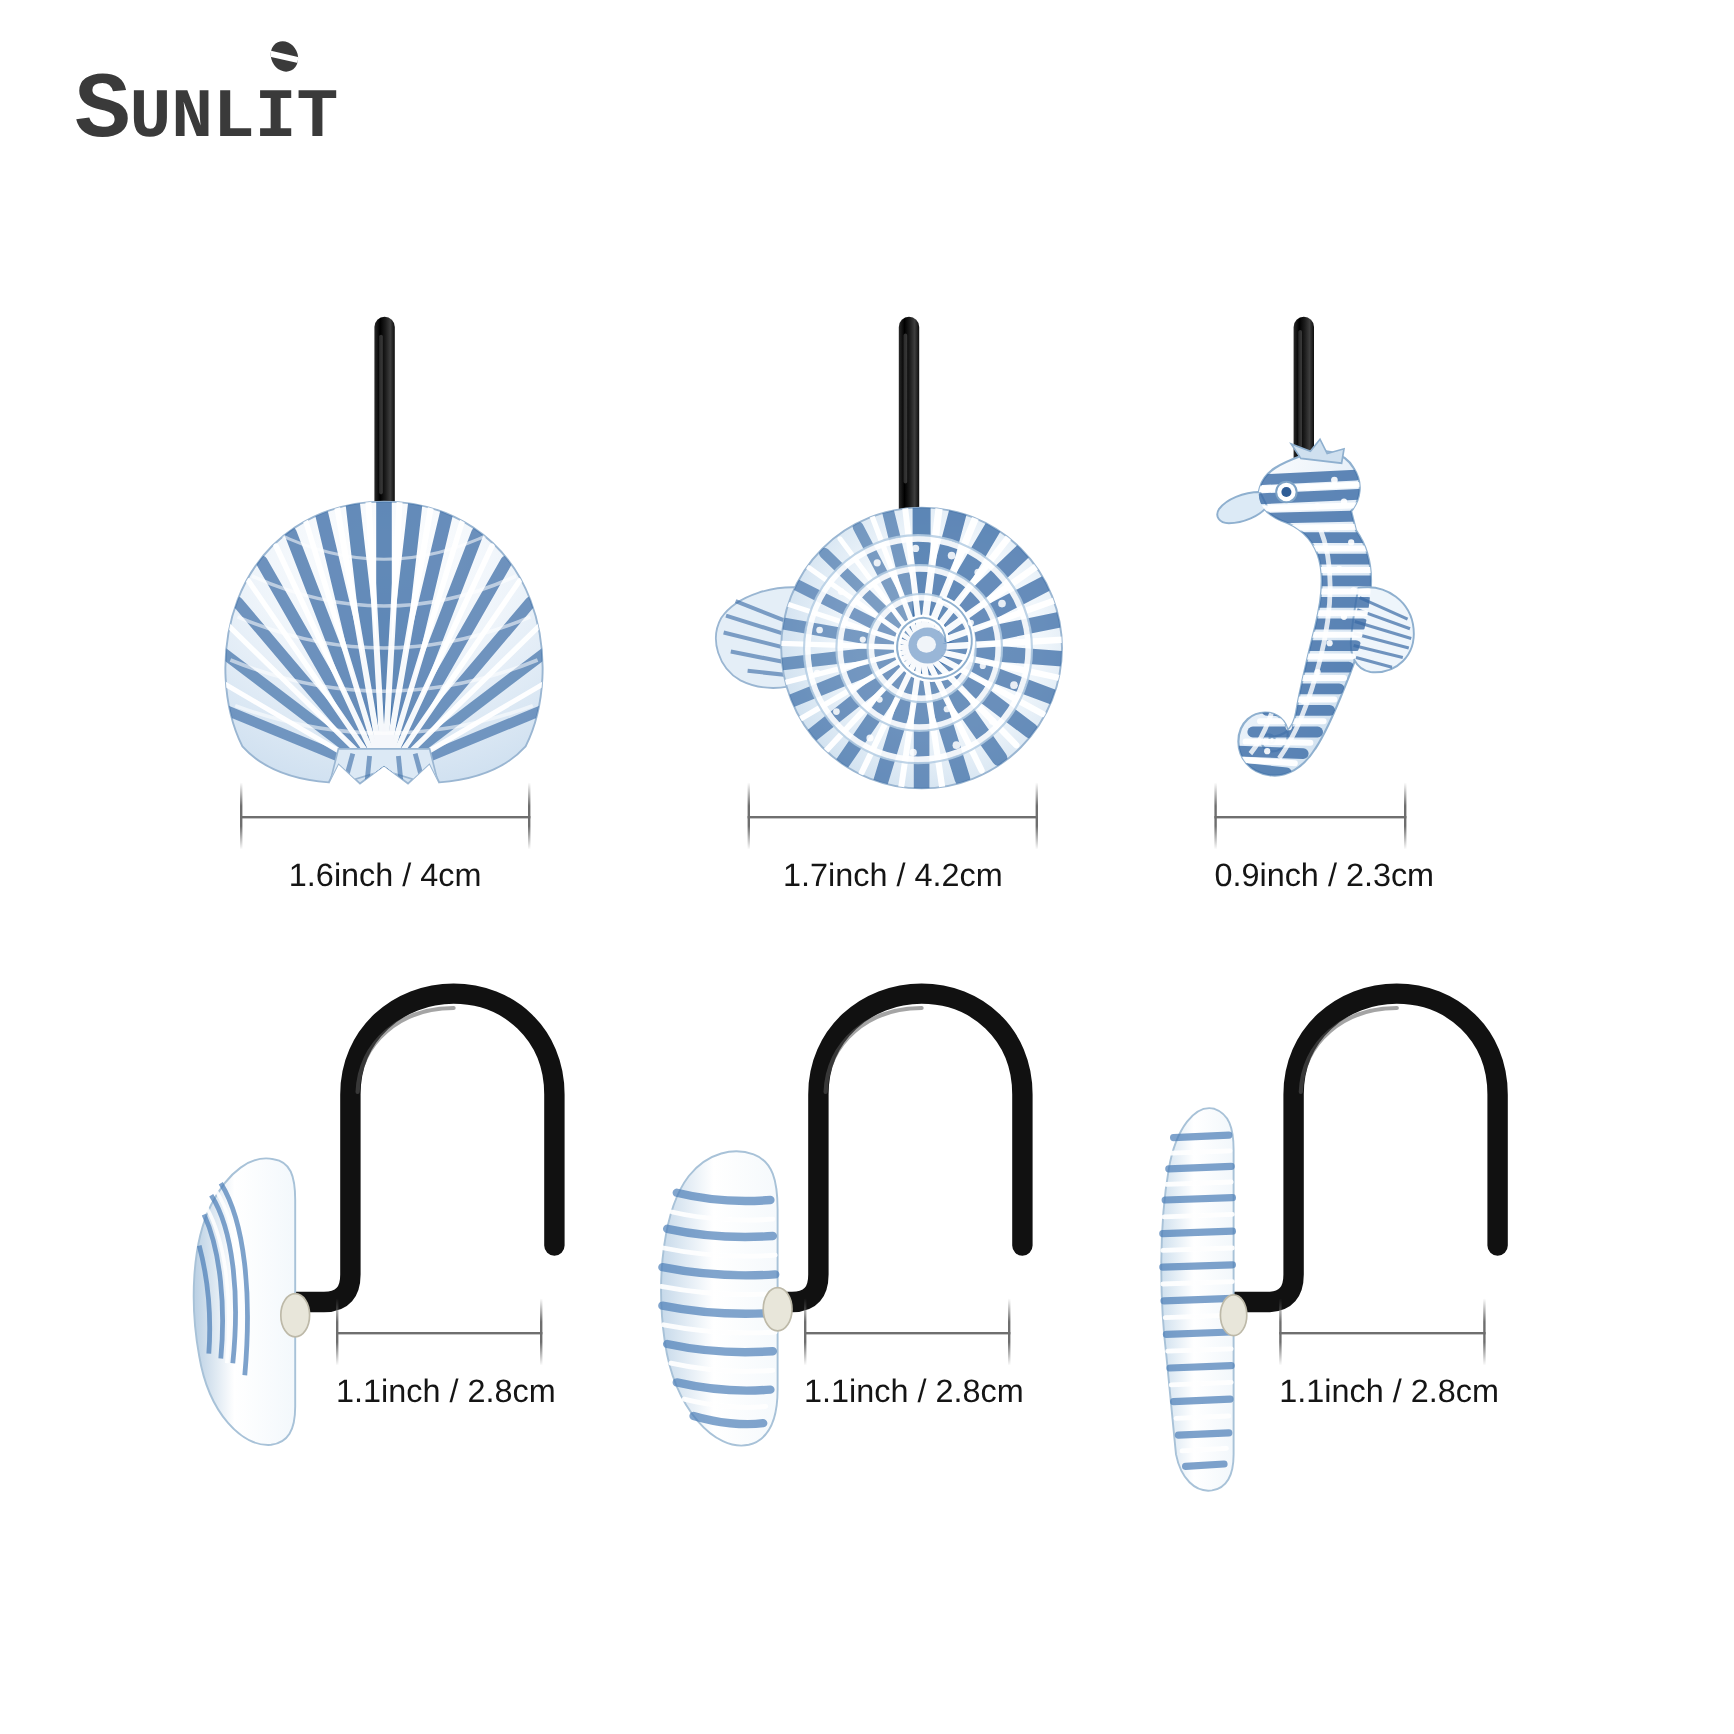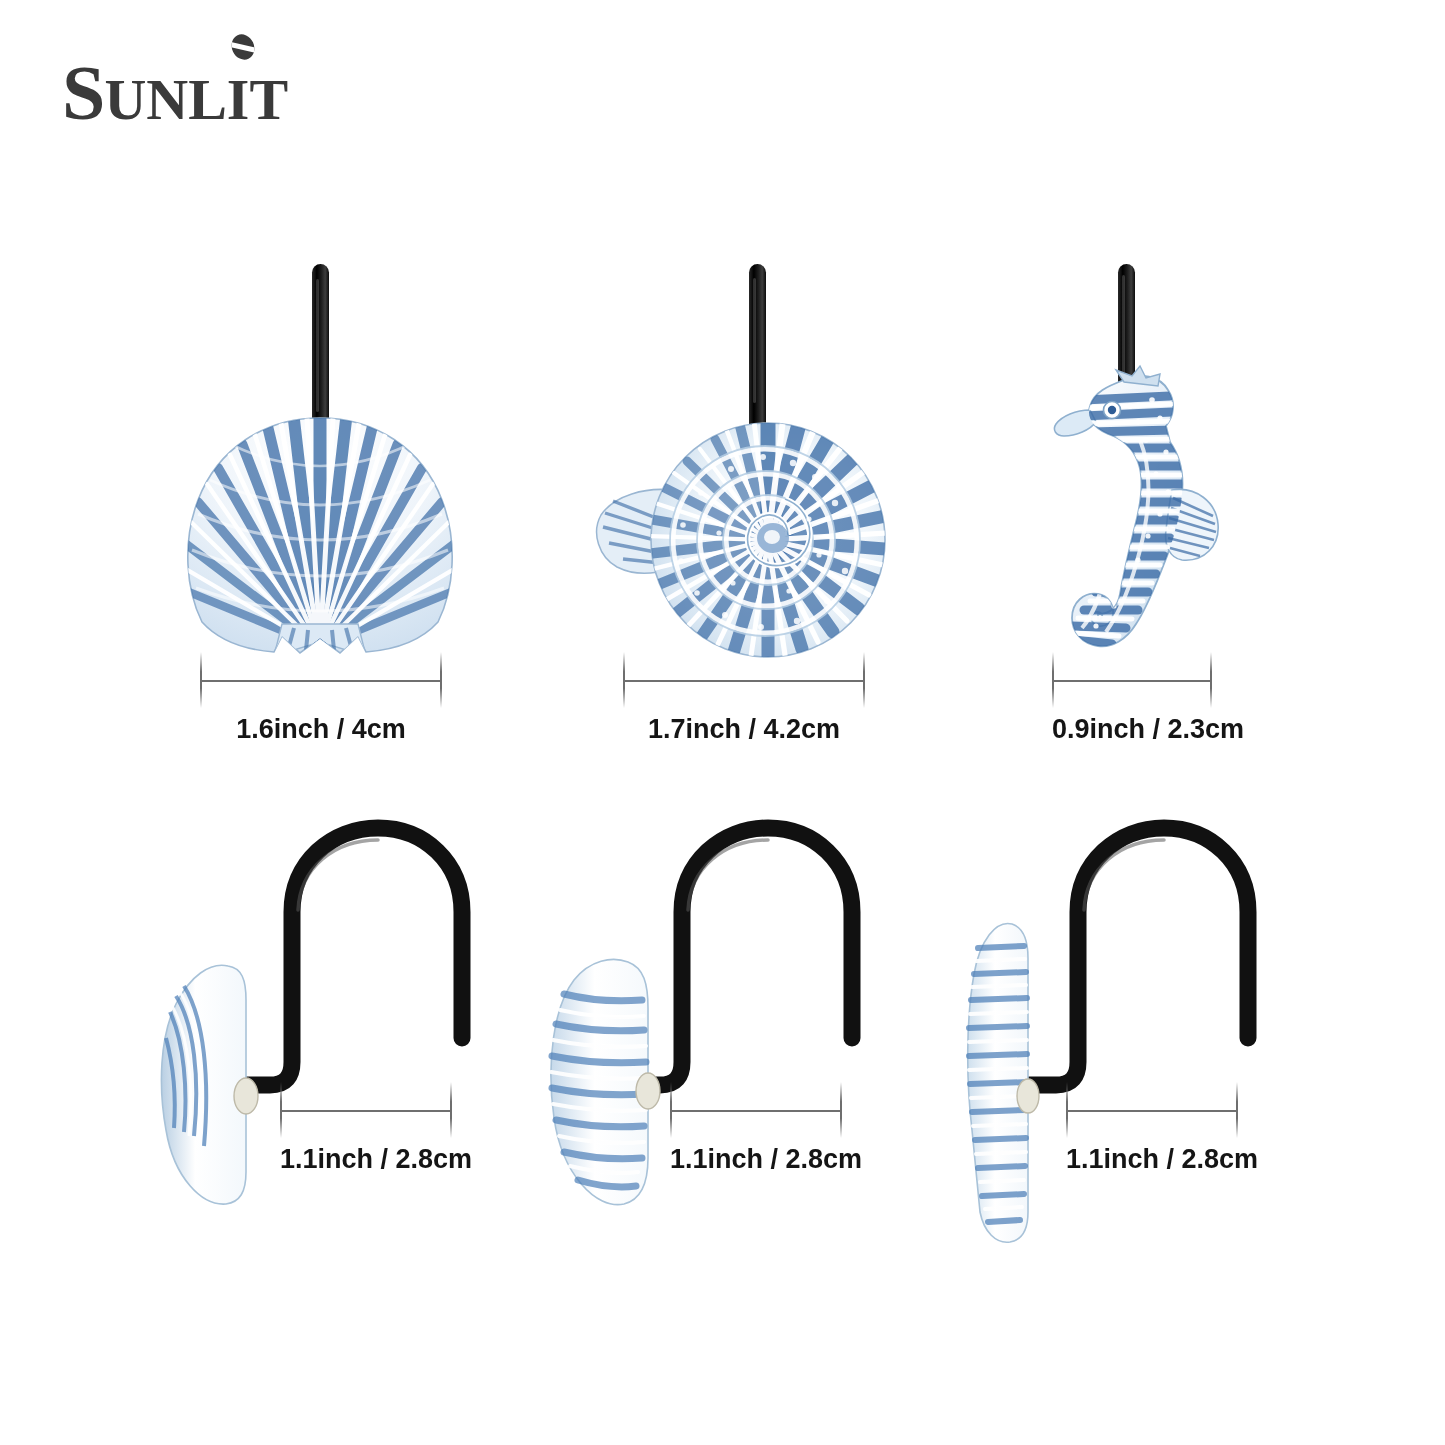--- a/index.html
+++ b/index.html
@@ -11,21 +11,21 @@
     overflow:hidden;
   }
 
   
   #brand-logo{
     position:absolute;left:62px;top:52px;
     display:flex;align-items:flex-end;
     height:80px;
   }
   #brand-logo .logo-text{
-    font-family:Liberation Serif, serif;
+    font-family:Liberation Mono, monospace;
     font-weight:bold;
     color:#3a3a3a;
     letter-spacing:-1px;
     line-height:1;
     position:relative;
   }
   .logo-s{font-size:78px;}
   .logo-rest{font-size:58px;letter-spacing:0px;}
   .logo-dot{
     position:absolute;
@@ -36,21 +36,21 @@
     right:34px;top:-20px;
     overflow:hidden;
   }
   .logo-dot::after{
     content:"";position:absolute;
     width:30px;height:5px;background:#ffffff;
     left:-4px;top:11px;transform:rotate(38deg);
   }
 
   
-  .row{position:absolute;left:0;width:1445px;font-weight:bold;}
+  .row{position:absolute;left:0;width:1445px;}
   #row-front{top:250px;height:520px;}
   #row-side{top:800px;height:470px;}
 
   .cell{position:absolute;top:0;height:100%;}
 
   
   .dim{position:absolute;}
   .dim-line{
     position:absolute;top:0;left:0;height:2px;
     background:#6f6f6f;width:100%;
@@ -330,21 +330,21 @@
     </div>
 
     <div class="dim" style="left:50px;top:430px;width:242px;">
       <div class="dim-line"></div>
       <div class="dim-cap left"></div>
       <div class="dim-cap right"></div>
       <div class="dim-label">1.7inch / 4.2cm</div>
     </div>
   </div>
 
-  <div class="cell" style="left:1000px;width:300px;">
+  <div class="cell" style="left:960px;width:300px;">
 
     <div class="stem" style="left:118px;top:14px;height:140px;"></div>
 
     <div class="ornament" style="left:20px;top:120px;width:230px;height:310px;">
       <svg viewBox="0 0 230 310" width="230" height="310">
         <defs>
           <linearGradient id="shBody" x1="0%" y1="0%" x2="100%" y2="100%">
             <stop offset="0%" stop-color="#ffffff"></stop>
             <stop offset="50%" stop-color="#e6eff8"></stop>
             <stop offset="100%" stop-color="#c3d8ea"></stop>

